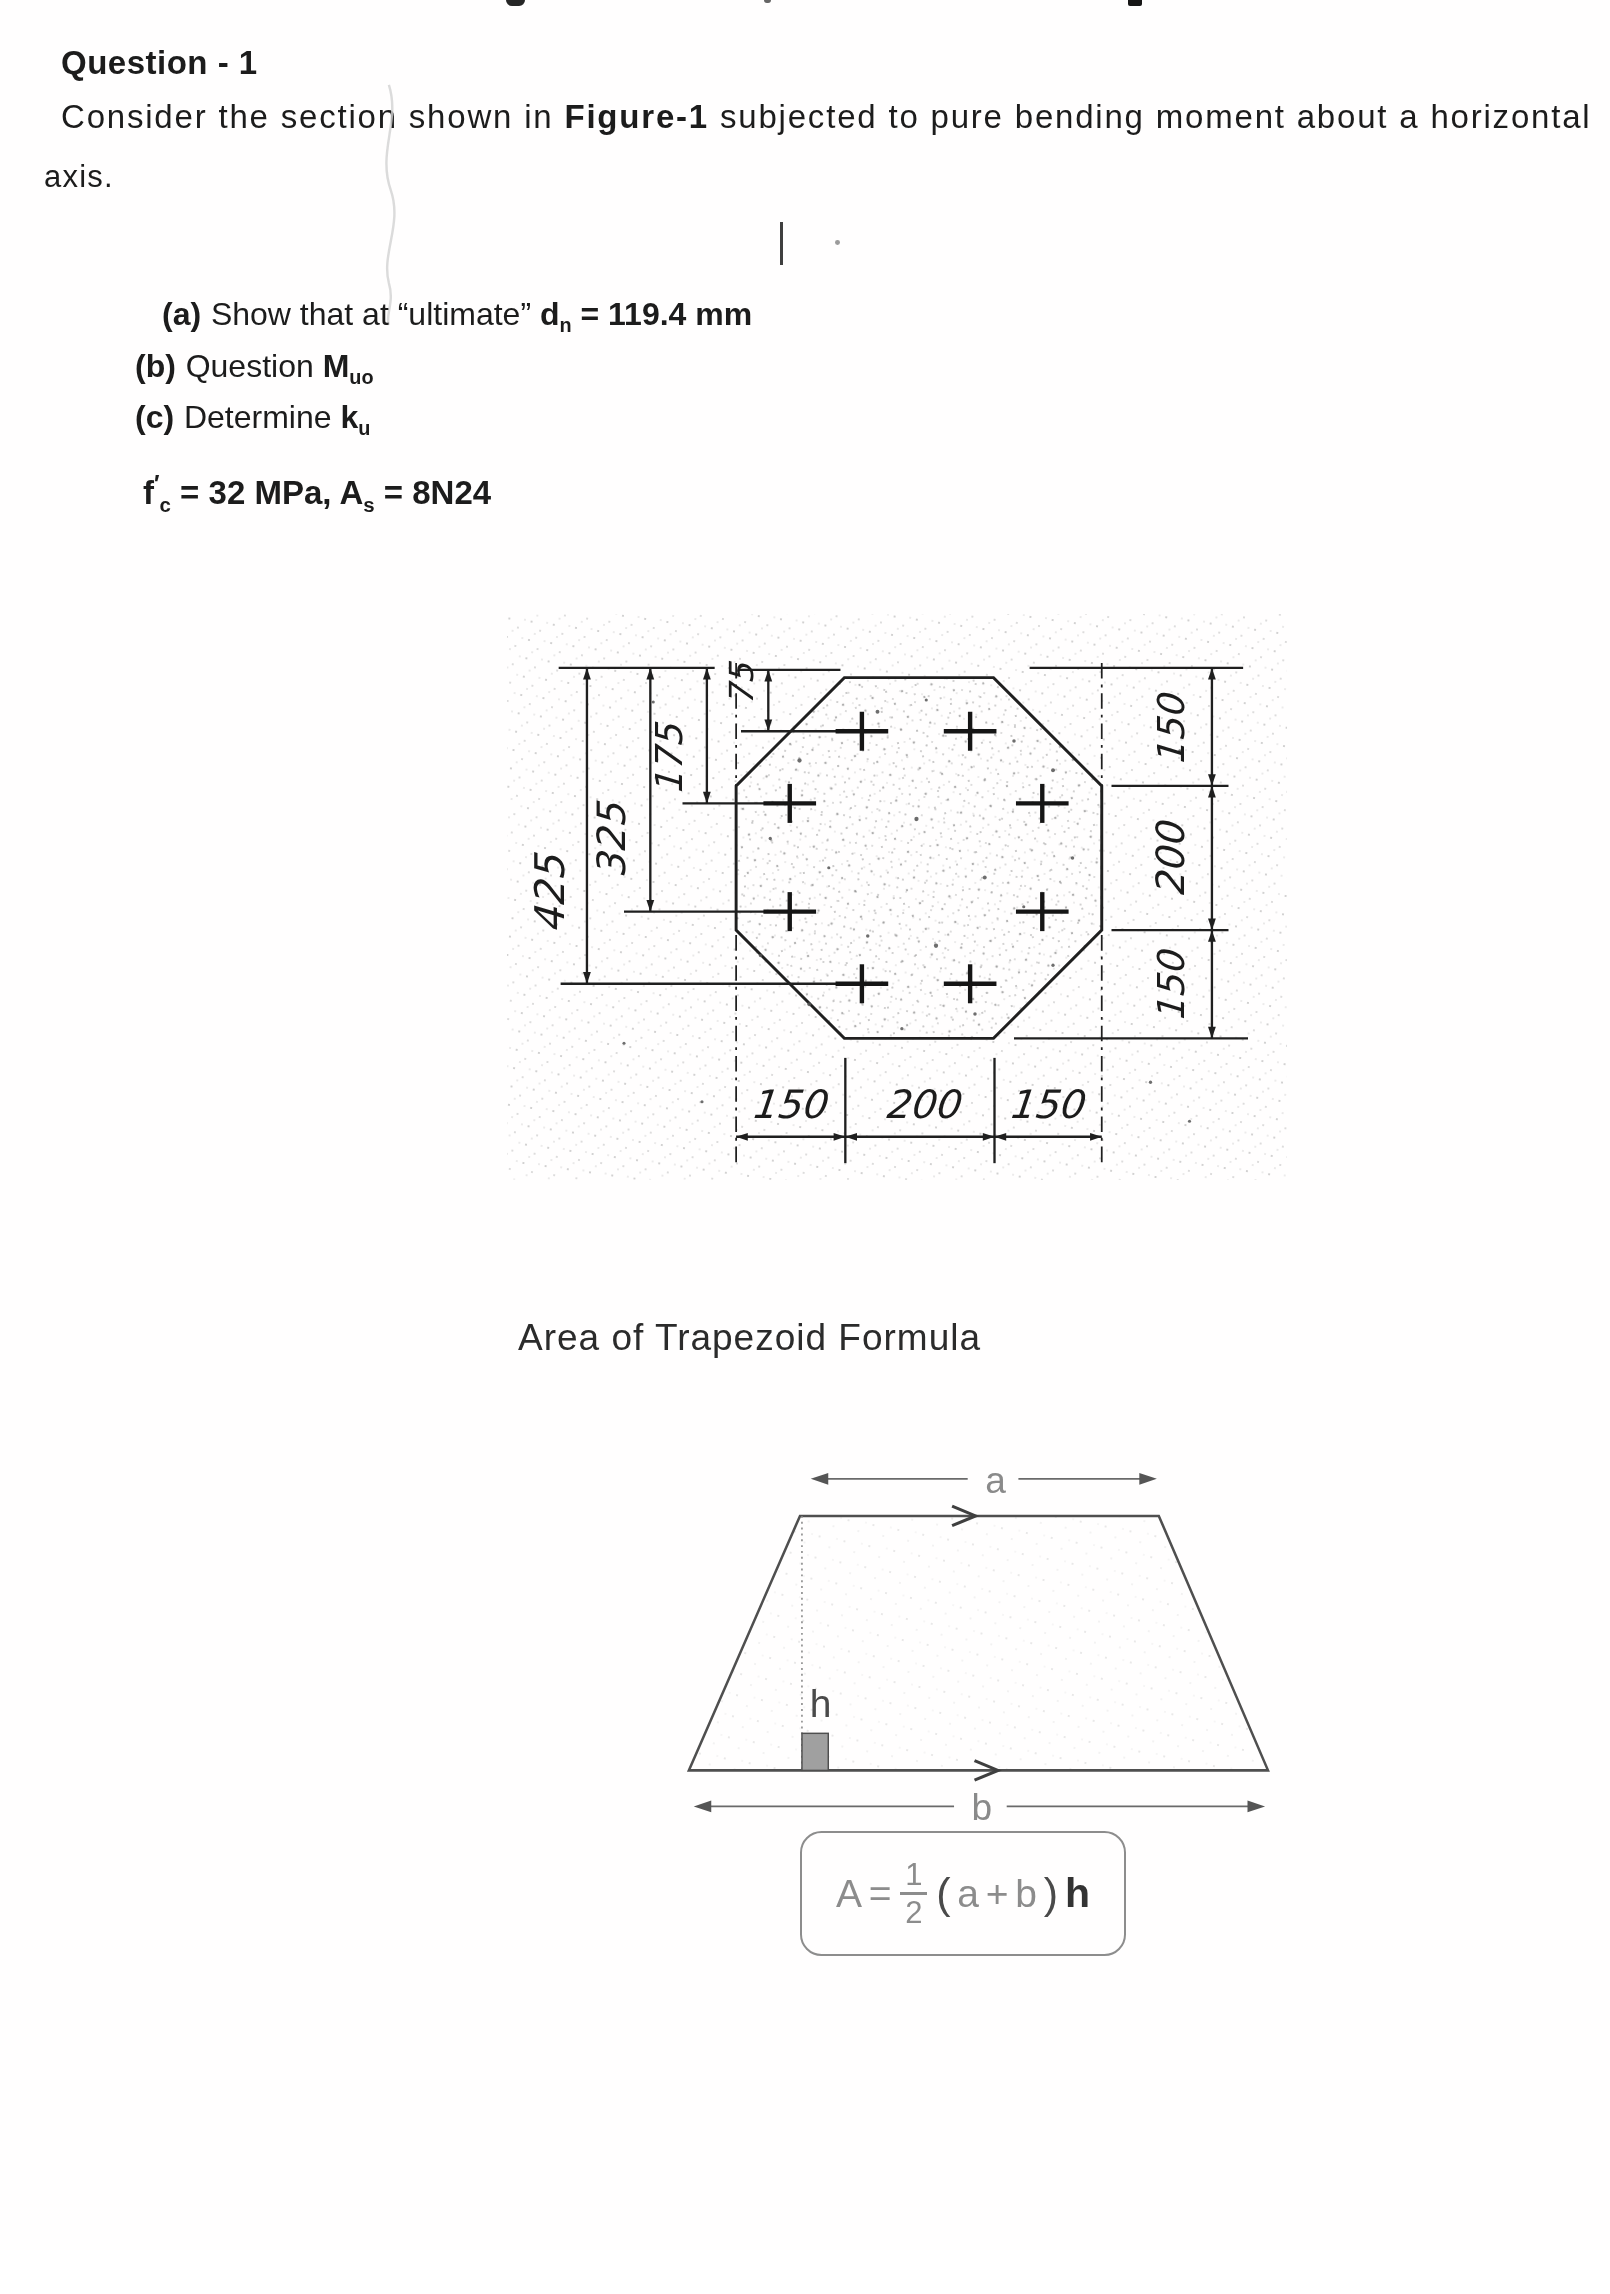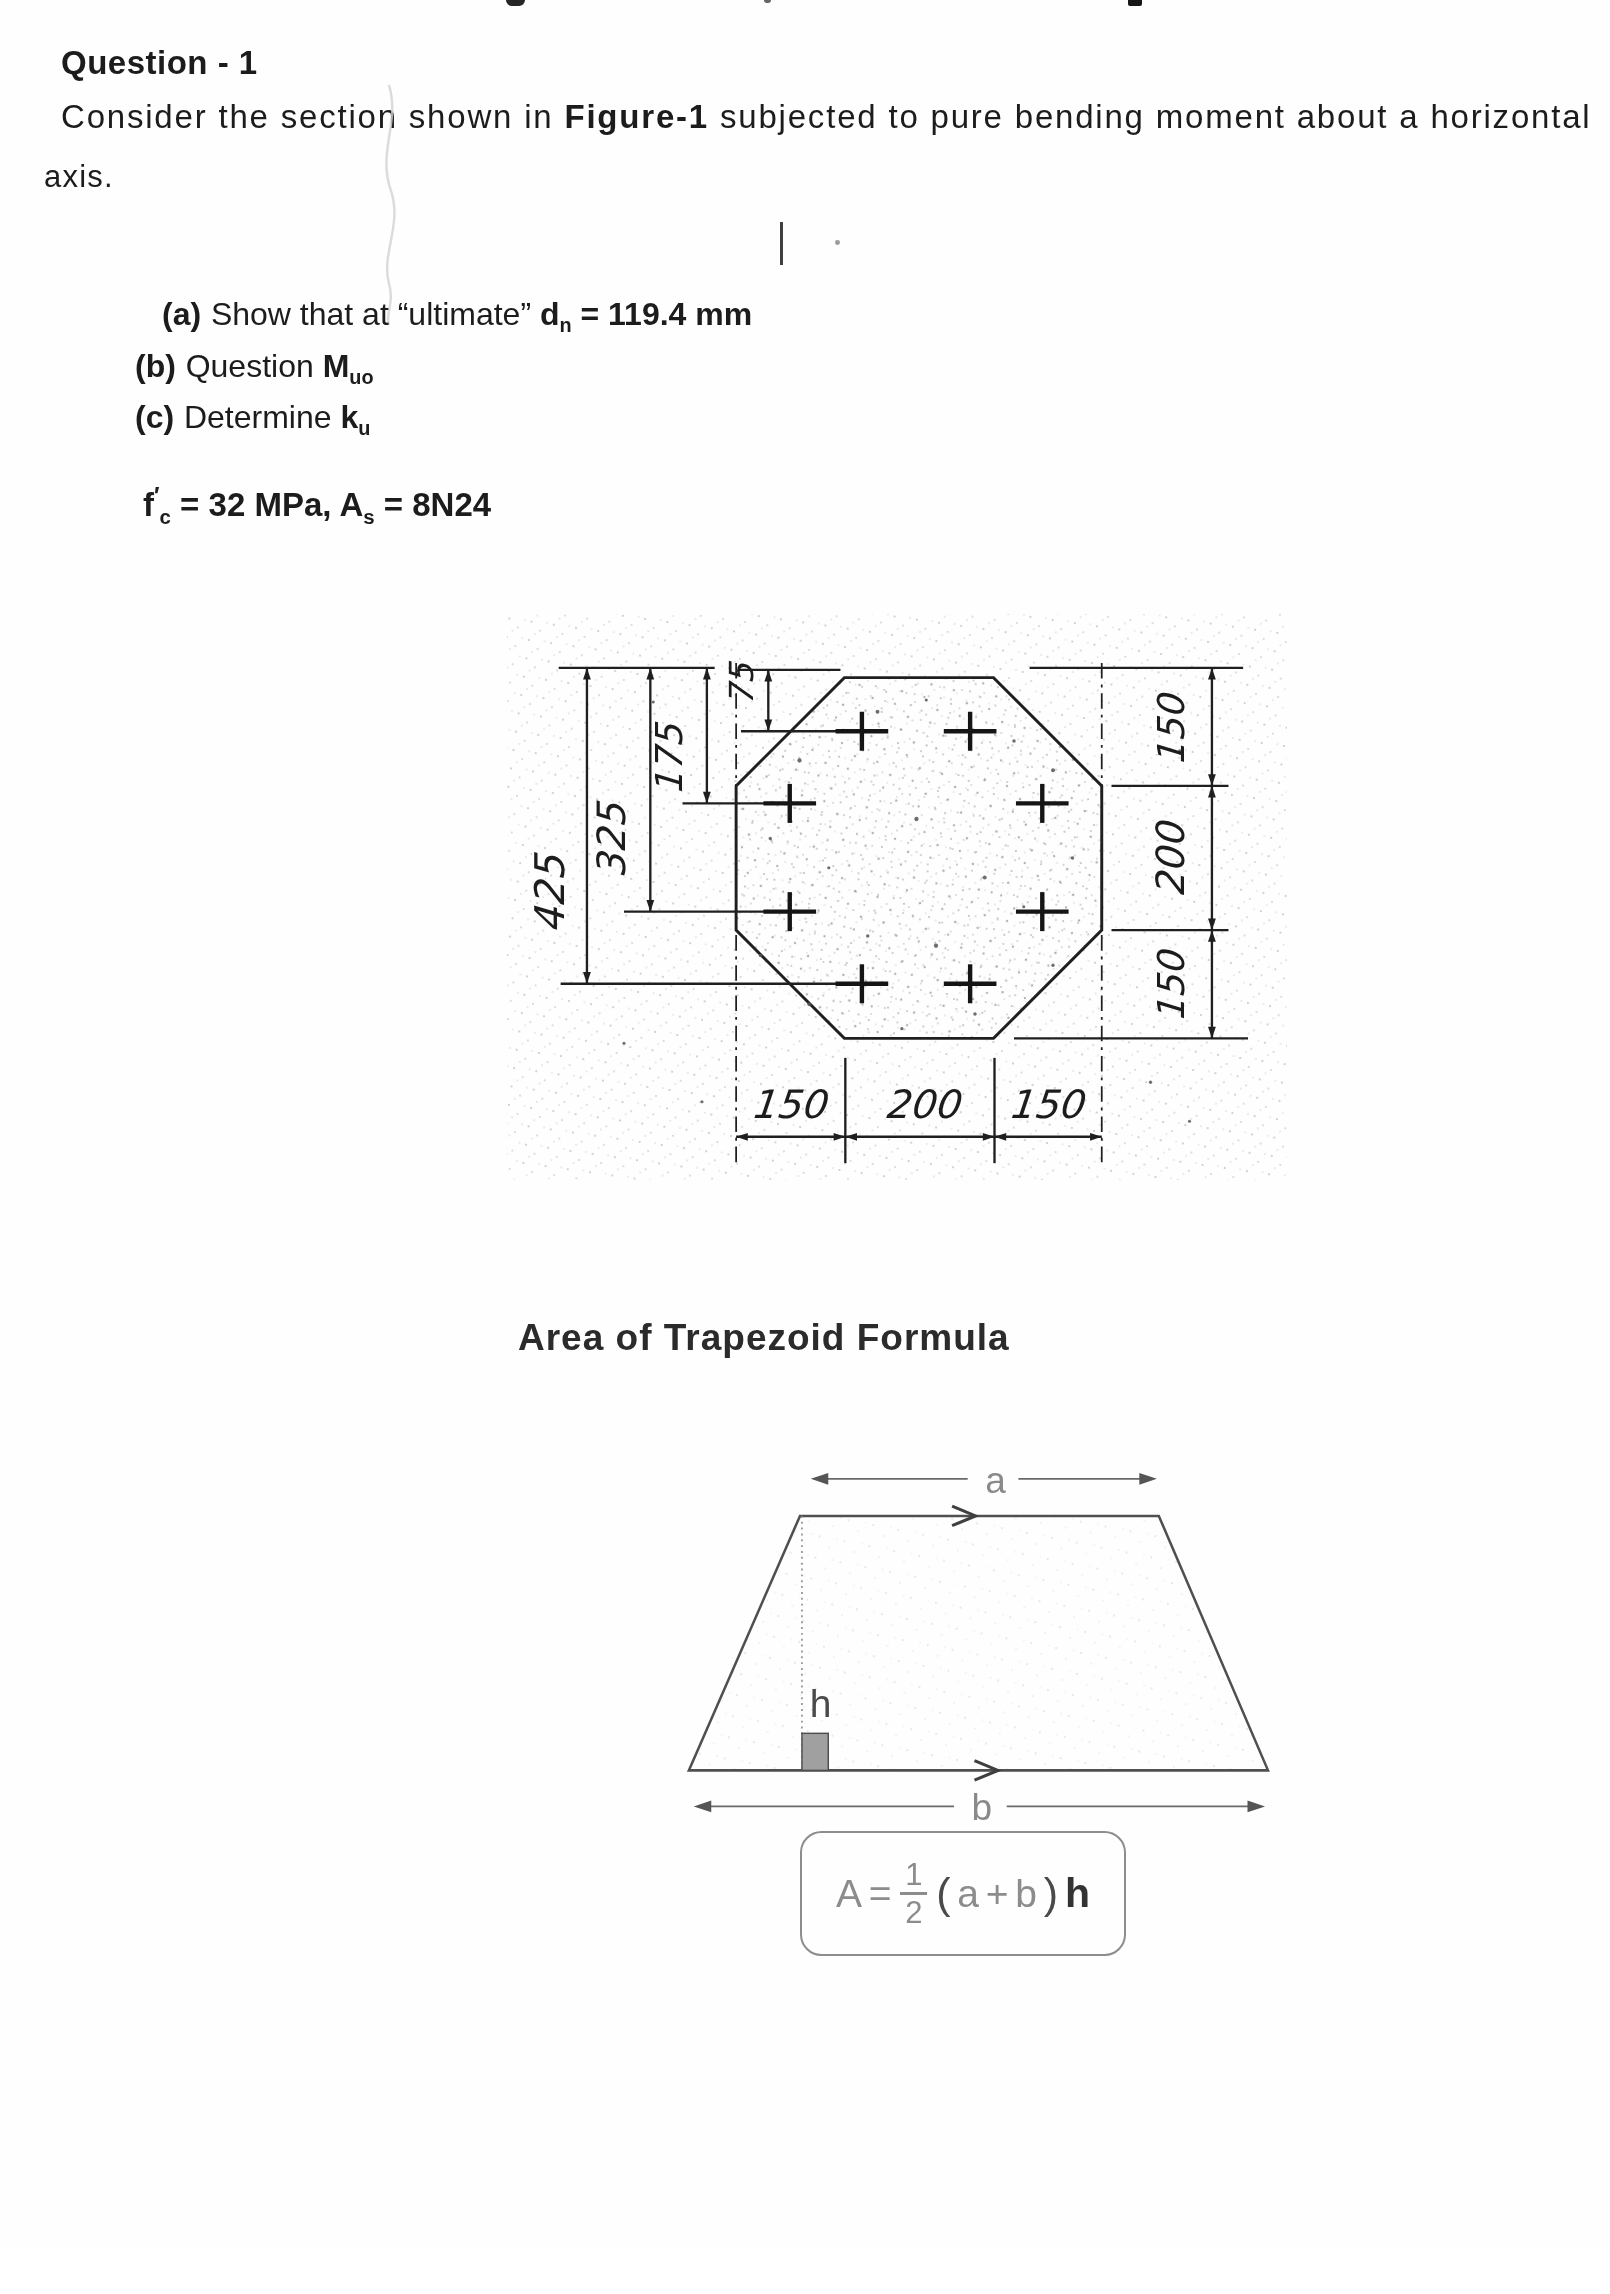--- a/index.html
+++ b/index.html
@@ -15,31 +15,31 @@
   
   .qtitle{position:absolute;left:61px;top:44px;font-size:33px;font-weight:bold;letter-spacing:0.5px;}
   .para1{position:absolute;left:61px;top:98px;width:1549px;font-size:33px;letter-spacing:1.8px;
          white-space:nowrap;overflow:hidden;}
   .para2{position:absolute;left:44px;top:159px;font-size:31px;letter-spacing:1.2px;}
   .item{position:absolute;left:135px;font-size:32px;white-space:nowrap;}
   .item-a{top:296px;margin-left:27px;} .item-b{top:348px;} .item-c{top:399px;text-align:center;}
   .item b.lbl{margin-right:9.8px;}
   .bvar{font-weight:bold;}
   sub{font-size:.62em;font-weight:bold;}
-  .given{position:absolute;left:143px;top:474px;font-size:33px;font-weight:bold;white-space:nowrap;margin-top:12px;}
+  .given{position:absolute;left:143px;top:474px;font-size:33px;font-weight:bold;white-space:nowrap;}
   .prime{font-size:.7em;vertical-align:super;line-height:0;}
 
   
   .art-bar{position:absolute;left:780px;top:222px;width:2.9px;height:43px;background:#3f3f3f;}
   .art-dot{position:absolute;left:835px;top:240px;width:4.9px;height:4.9px;background:#9b9b9b;border-radius:50%;}
   .art-squiggle{position:absolute;left:375px;top:83px;}
 
   
   .fig1{position:absolute;left:507px;top:614px;}
-  .trap-title{position:absolute;left:518px;top:1317px;font-size:37px;font-weight:700;color:#2b2b2b;letter-spacing:1px;}
+  .trap-title{position:absolute;left:518px;top:1317px;font-size:37px;font-weight:400;color:#2b2b2b;letter-spacing:1px;}
   .trap{position:absolute;left:605px;top:1424px;}
 
   
   .fbox{position:absolute;left:800px;top:1831px;width:326px;height:125px;border:2.9px solid #8d8d8d;
         border-radius:21.5px;display:flex;align-items:center;justify-content:center;gap:6.8px;
         font-size:39px;color:#8c8c8c;box-sizing:border-box;}
   .fbox .par{color:#4a4a4a;font-size:43px;font-weight:300;}
   .fbox .hh{color:#333;font-weight:600;font-size:41px;}
   .frac{display:inline-flex;flex-direction:column;align-items:center;line-height:1;font-size:31px;margin:0 2px;}
   .frac .bar{width:27px;height:2.9px;background:#8c8c8c;margin:2px 0;}

